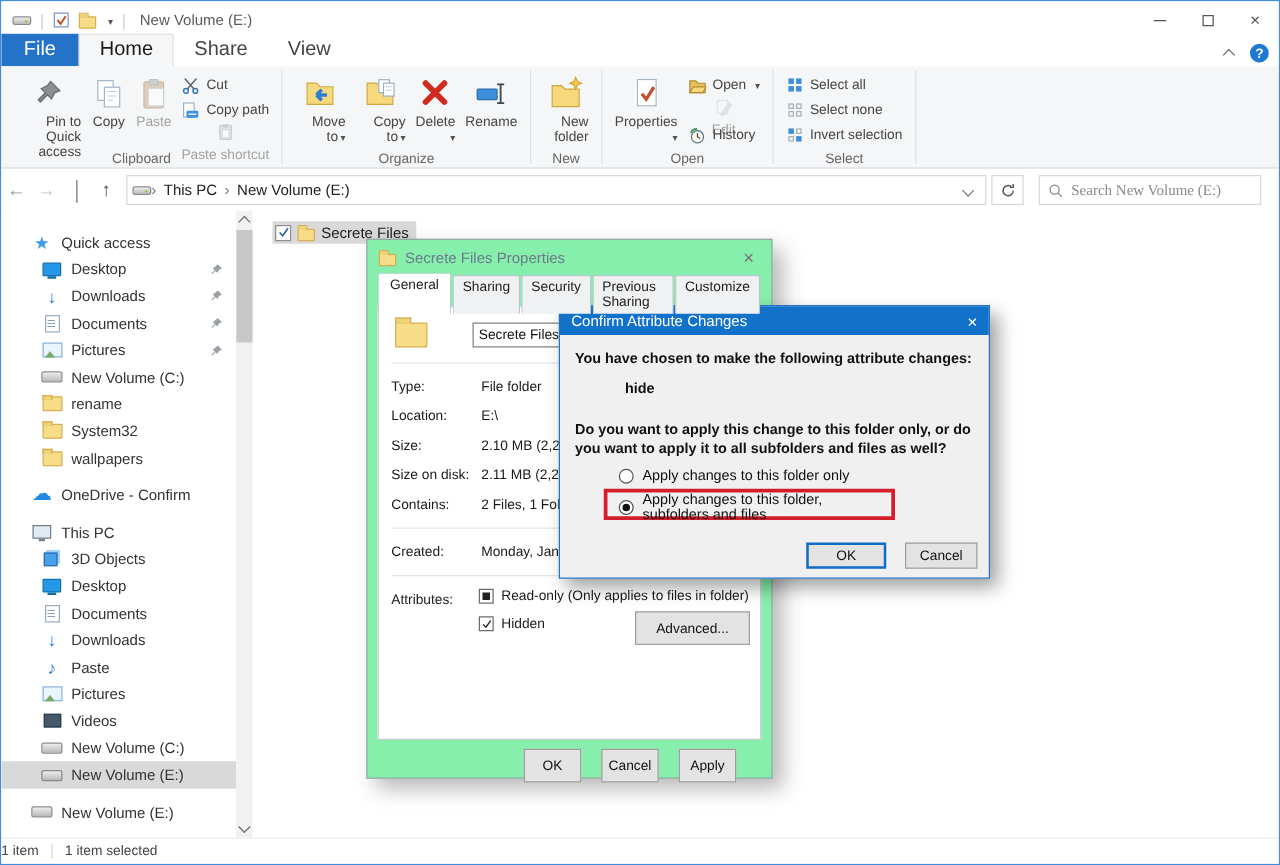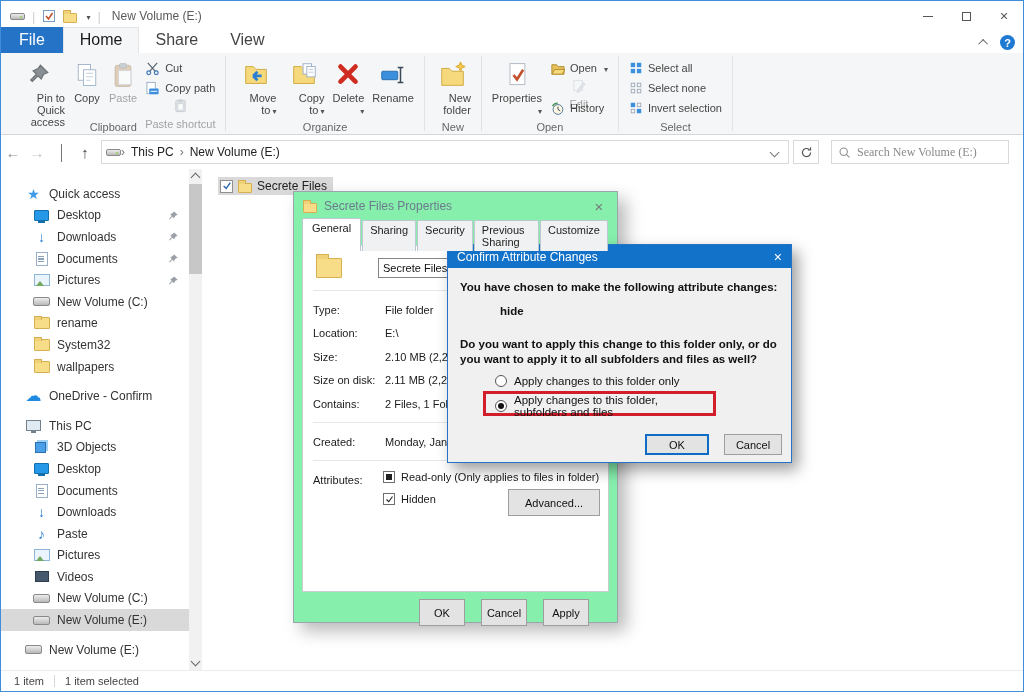--- a/index.html
+++ b/index.html
@@ -572,21 +572,21 @@
               <path d="M2 6l3 3 5-7" stroke="#2b64a8" stroke-width="1.6" fill="none"></path>
             </svg>
         </span>
         <span class="ic ic-folder"></span>
         <span class="rlabel-name">Secrete Files</span>
       </div>
     </div>
   </div>
 
   <div class="statusbar">
-    <span style="margin-left:13px">1 item</span>
+    <span style="">1 item</span>
     <span class="status-sep"></span>
     <span>1 item selected</span>
   </div>
 
   <div class="props">
     <div class="props-title">
       <span class="ic ic-folder"></span>
       <span class="props-title-text">Secrete Files Properties</span>
       <span class="dlg-close">×</span>
     </div>

